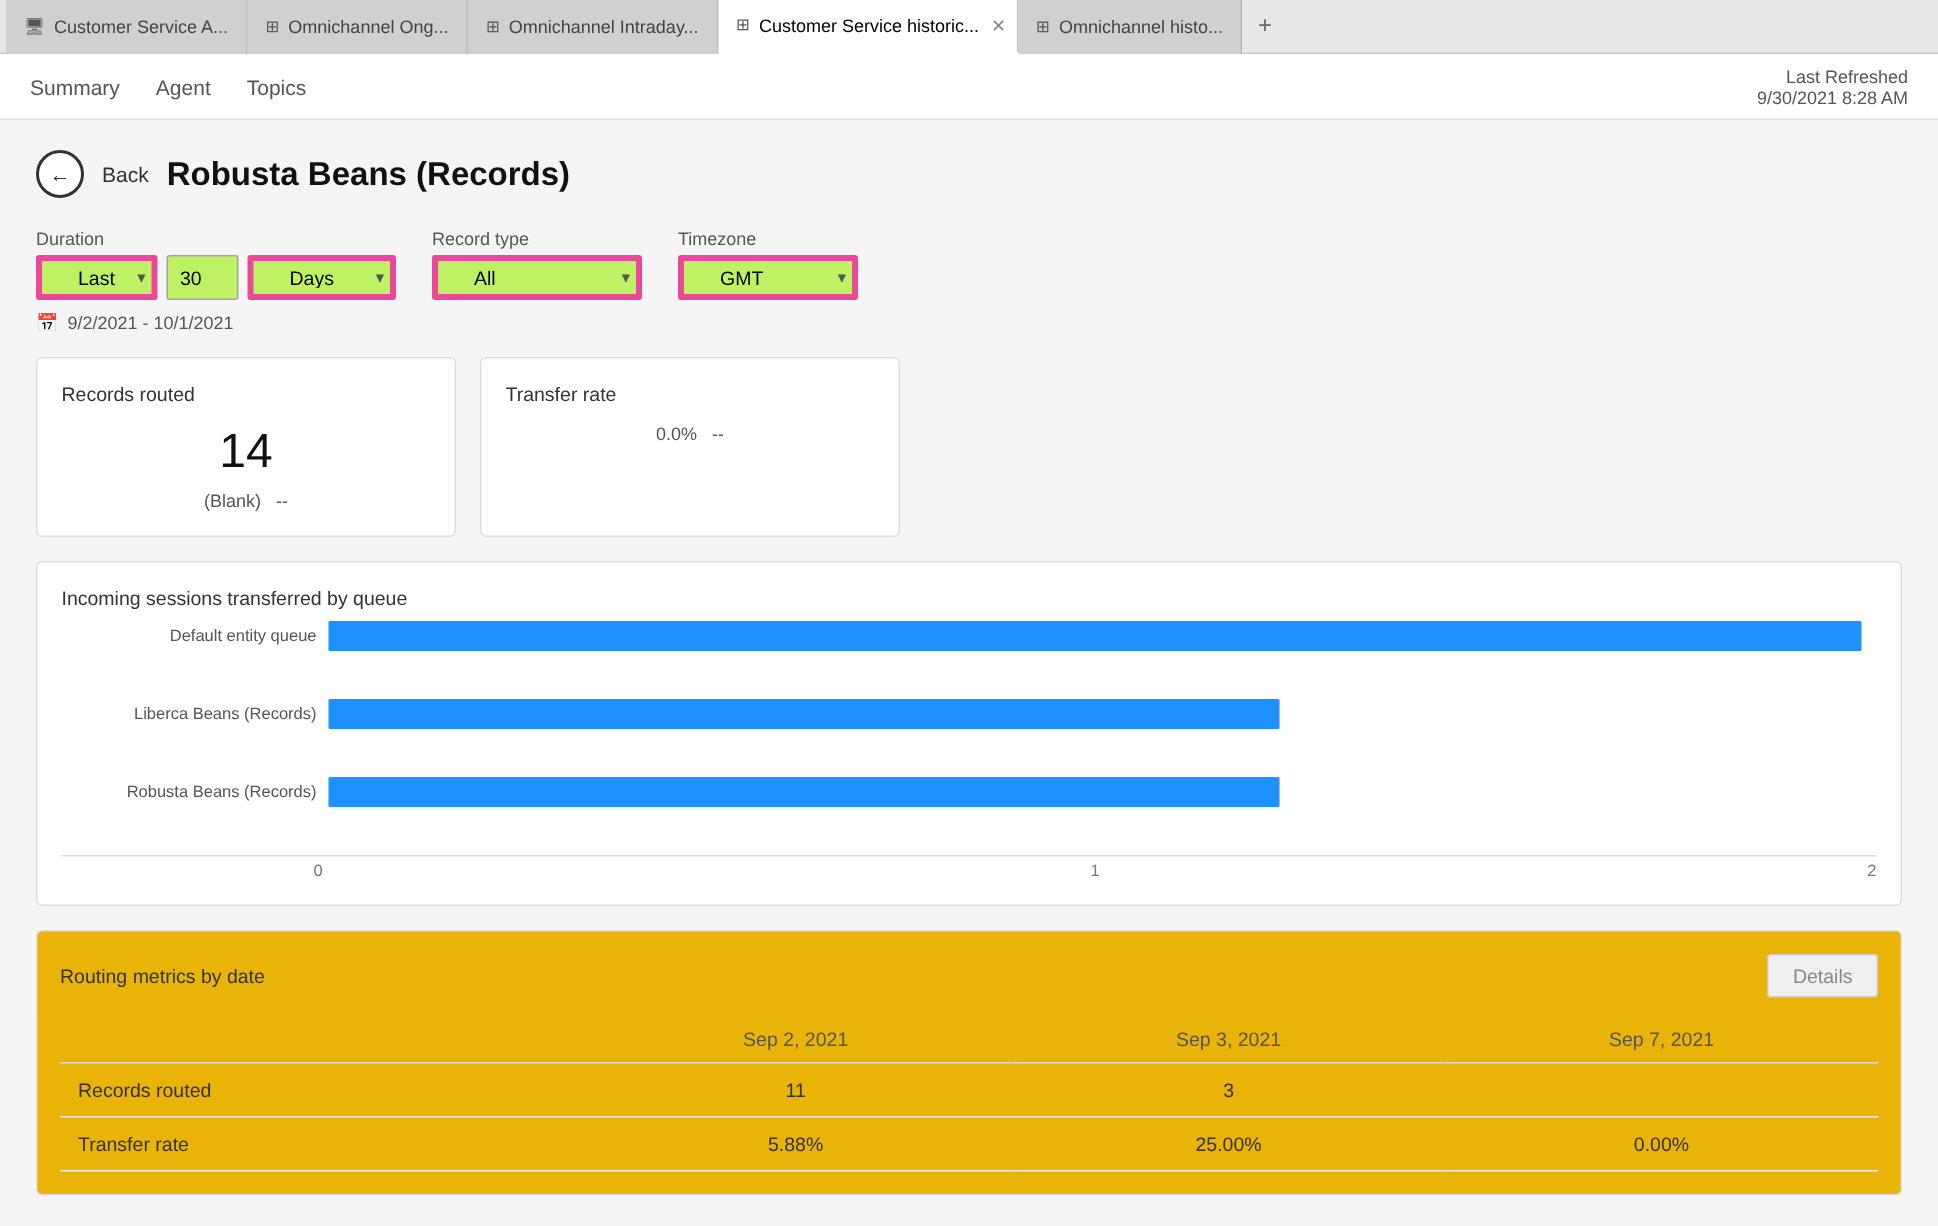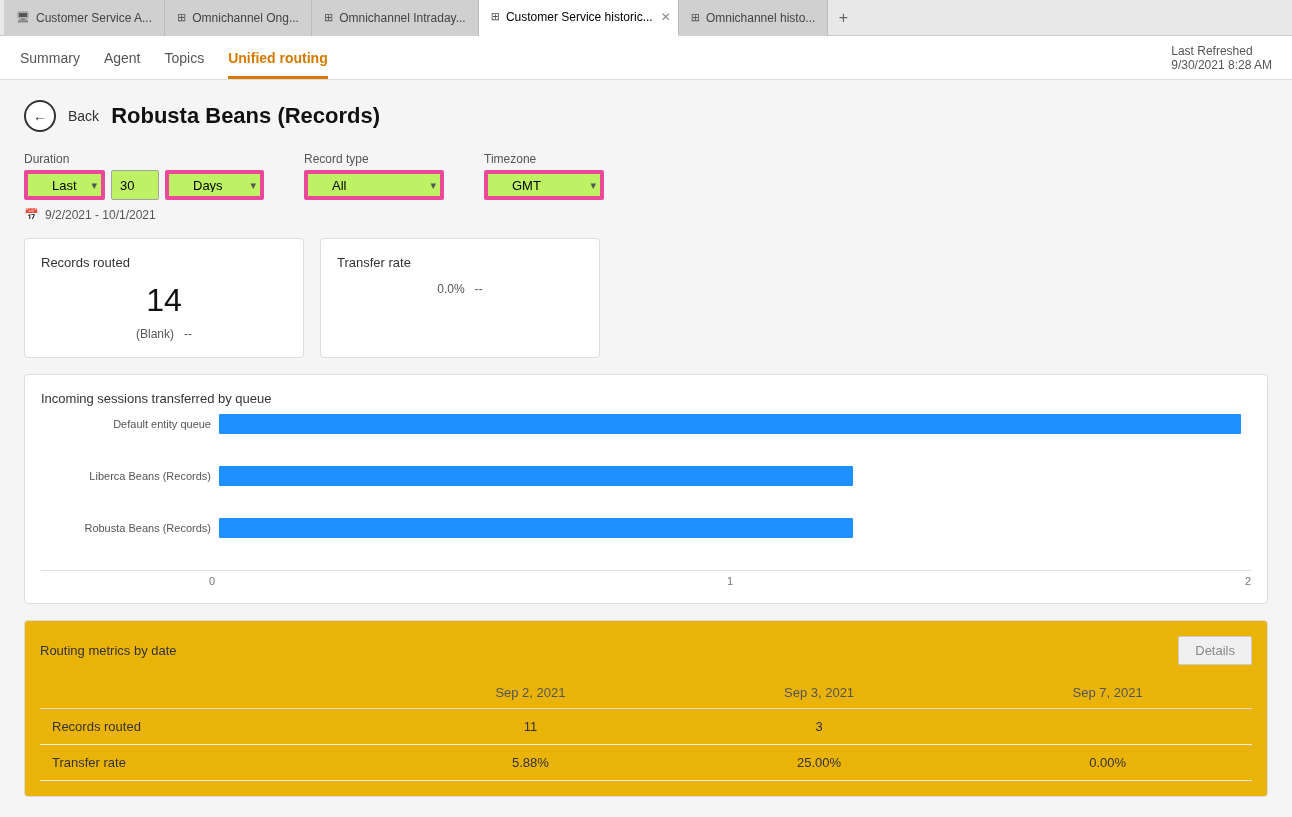--- a/index.html
+++ b/index.html
@@ -80,20 +80,21 @@
       cursor: pointer;
       border-bottom: 3px solid transparent;
       padding-top: 4px;
     }
     .nav-tab.active {
       color: #d47a00;
       border-bottom: 3px solid #d47a00;
       font-weight: 600;
     }
     .last-refreshed {
+      text-align: right;
       font-size: 12px;
       color: #555;
     }
 
     
     .main-content {
       background: #f5f5f5;
       padding: 20px 24px;
       height: calc(817px - 36px - 44px);
       overflow-y: auto;
@@ -125,21 +126,21 @@
     }
     .page-title {
       font-size: 22px;
       font-weight: 600;
       color: #111;
     }
 
     
     .filter-row {
       display: flex;
-      gap: 40px;
+      gap: 24px;
       align-items: center;
       margin-bottom: 8px;
       flex-wrap: wrap;
     }
     .filter-group { display: flex; flex-direction: column; gap: 4px; }
     .filter-label { font-size: 12px; color: #555; }
     .filter-controls { display: flex; gap: 6px; align-items: center; }
     .filter-input {
       border: 1px solid #a3a3a3;
       background: #bef264;
@@ -345,23 +346,20 @@
 <div class="nav-bar">
   <div class="nav-tabs">
     <div class="nav-tab">
       <span>Summary</span>
     </div>
     <div class="nav-tab">
       <span>Agent</span>
     </div>
     <div class="nav-tab">
       <span>Topics</span>
-    </div>
-    <div class="nav-tab active">
-      <span>Unified routing</span>
     </div>
   </div>
   <div class="last-refreshed">
     <div>Last Refreshed</div>
     <div>9/30/2021 8:28 AM</div>
   </div>
 </div>
 
 <div class="main-content">
 

